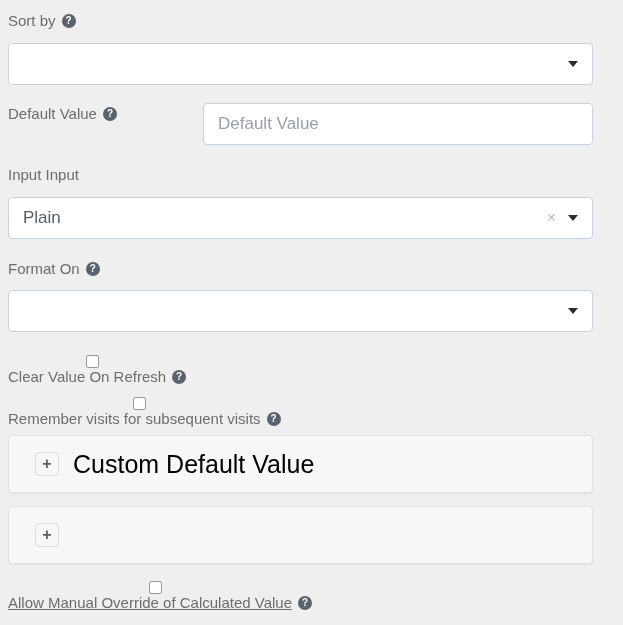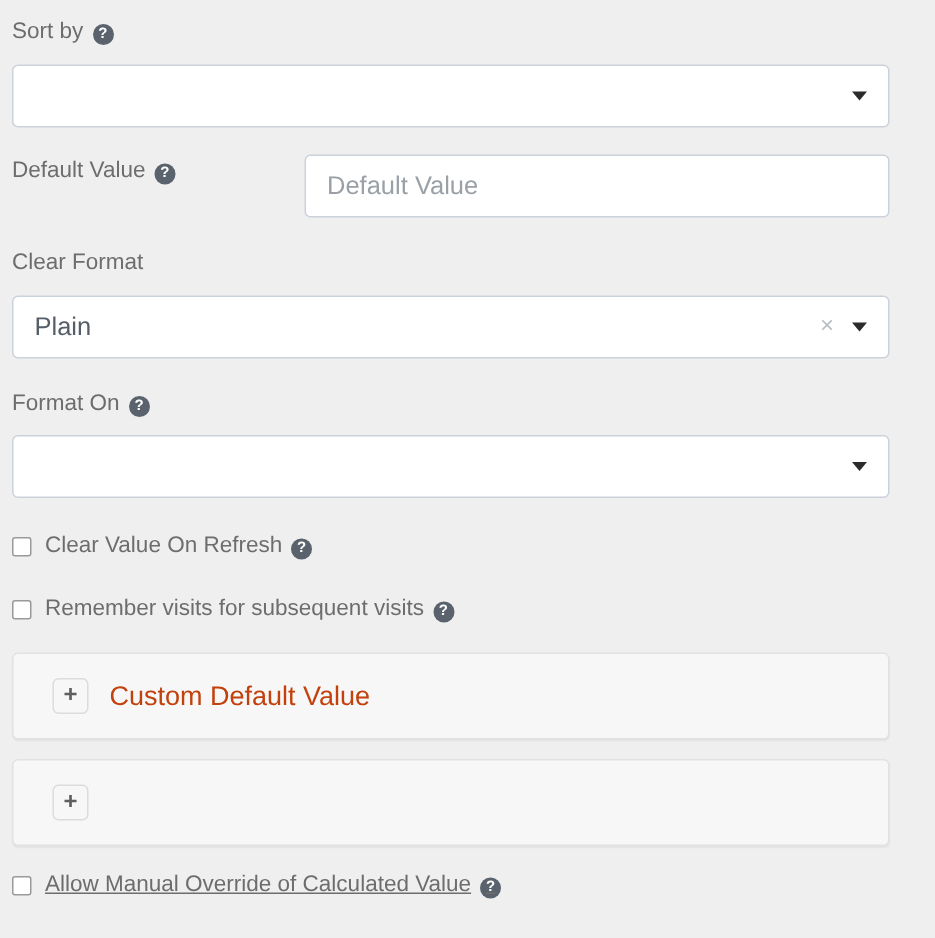--- a/index.html
+++ b/index.html
@@ -22,21 +22,21 @@
     box-sizing: border-box;
     padding: 0;
   }
 
   
   .field-label {
     font-size: 15px;
     color: #6d6d6d;
     line-height: 18px;
     display: inline-flex;
-    align-items: flex-end;
+    align-items: center;
     white-space: nowrap;
   }
 
   
   .help-icon {
     display: inline-block;
     width: 14px;
     height: 14px;
     border-radius: 50%;
     background: #5a636d;
@@ -102,20 +102,21 @@
     padding: 0 2px;
     font-family: "Liberation Sans", sans-serif;
   }
 
   
   .checkbox-row {
     position: absolute;
     left: 8px;
     display: flex;
     align-items: center;
+    flex-direction: column;
   }
   .checkbox {
     box-sizing: border-box;
     width: 13px;
     height: 13px;
     border: 1px solid #9a9a9a;
     background: #ffffff;
     border-radius: 2px;
     flex: 0 0 auto;
     margin-right: 9px;
@@ -148,22 +149,22 @@
     color: #5f5f5f;
     font-size: 16px;
     font-weight: bold;
     line-height: 22px;
     text-align: center;
     flex: 0 0 auto;
     margin-right: 14px;
     font-family: "Liberation Sans", sans-serif;
   }
   .accordion-title {
-    font-size: 18px;
-    color: #c2410c;
+    font-size: 25px;
+    color: #000000;
     line-height: 30px;
     white-space: nowrap;
   }
 </style>
 </head>
 <body>
 
 <div class="form-panel">
 
   <div class="row" style="top:12px;">
@@ -182,21 +183,21 @@
       <span>Default Value</span>
       <span class="help-icon">?</span>
     </span>
   </div>
   <div class="row control" style="top:103px; left:203px; width:390px;">
     <span class="value placeholder">Default Value</span>
   </div>
 
   <div class="row" style="top:166px;">
     <span class="field-label">
-      <span>Clear Format</span>
+      <span>Input Input</span>
     </span>
   </div>
   <div class="row control select" style="top:197px; width:585px;">
     <span class="value">Plain</span>
     <span class="clear-x">×</span>
     <span class="caret"></span>
   </div>
 
   <div class="row" style="top:260px;">
     <span class="field-label">

